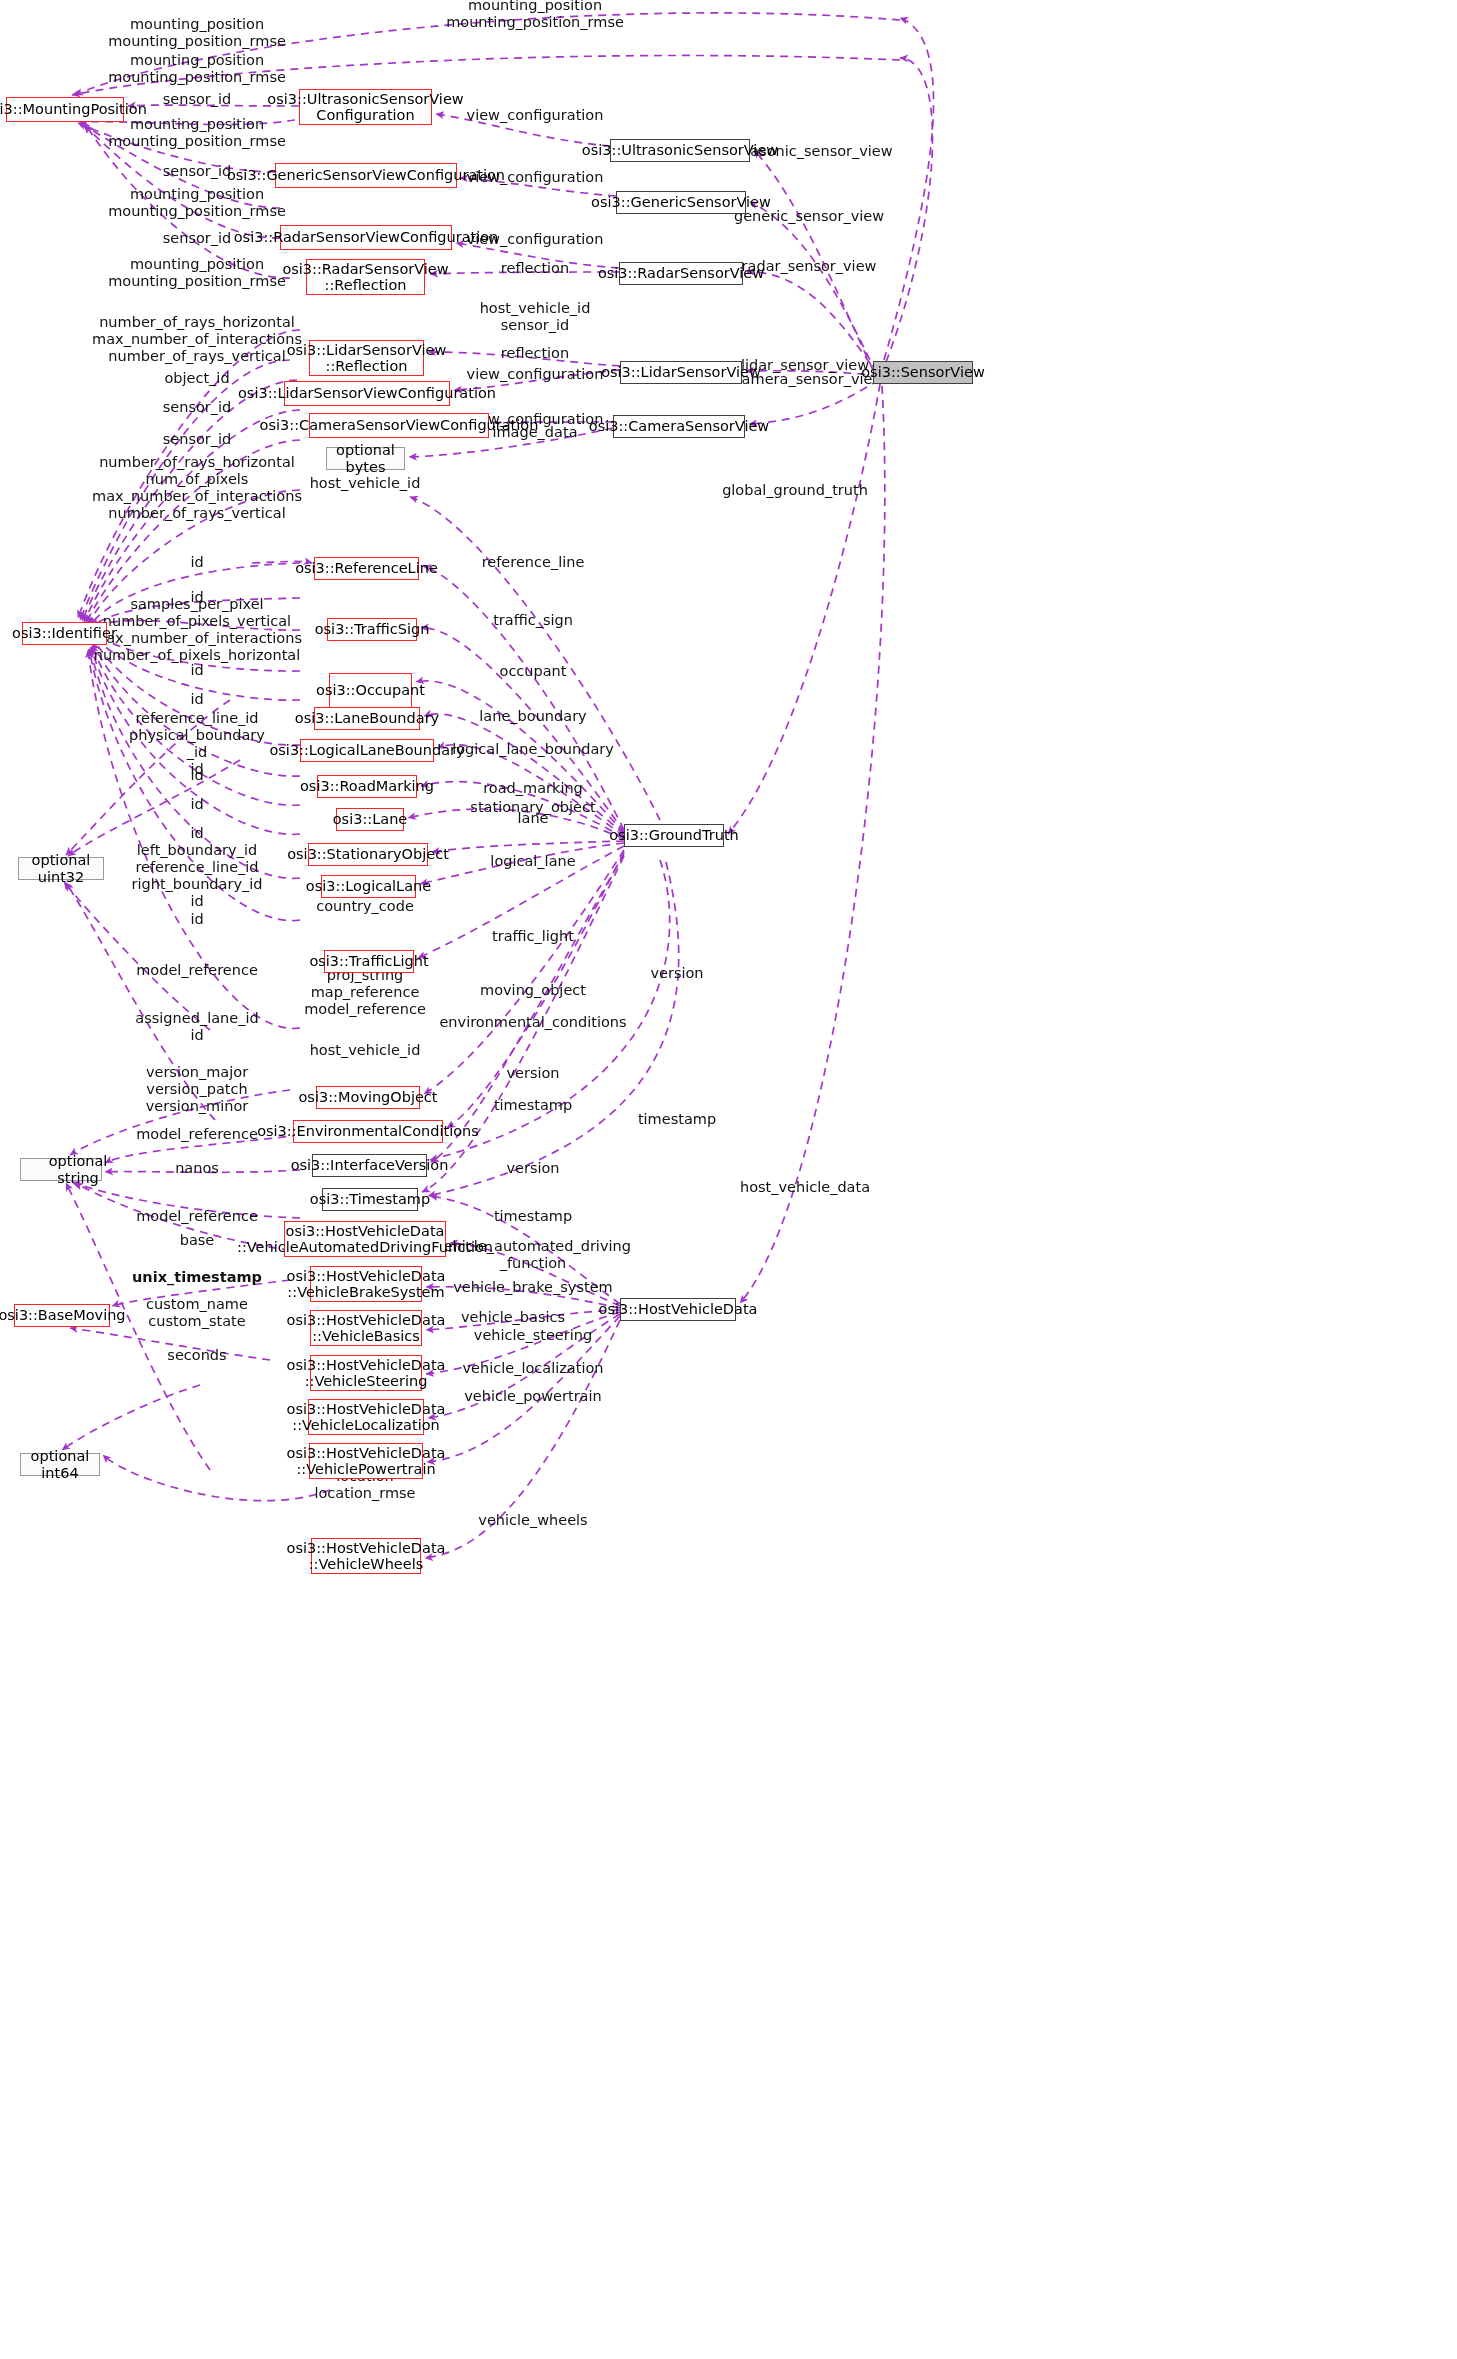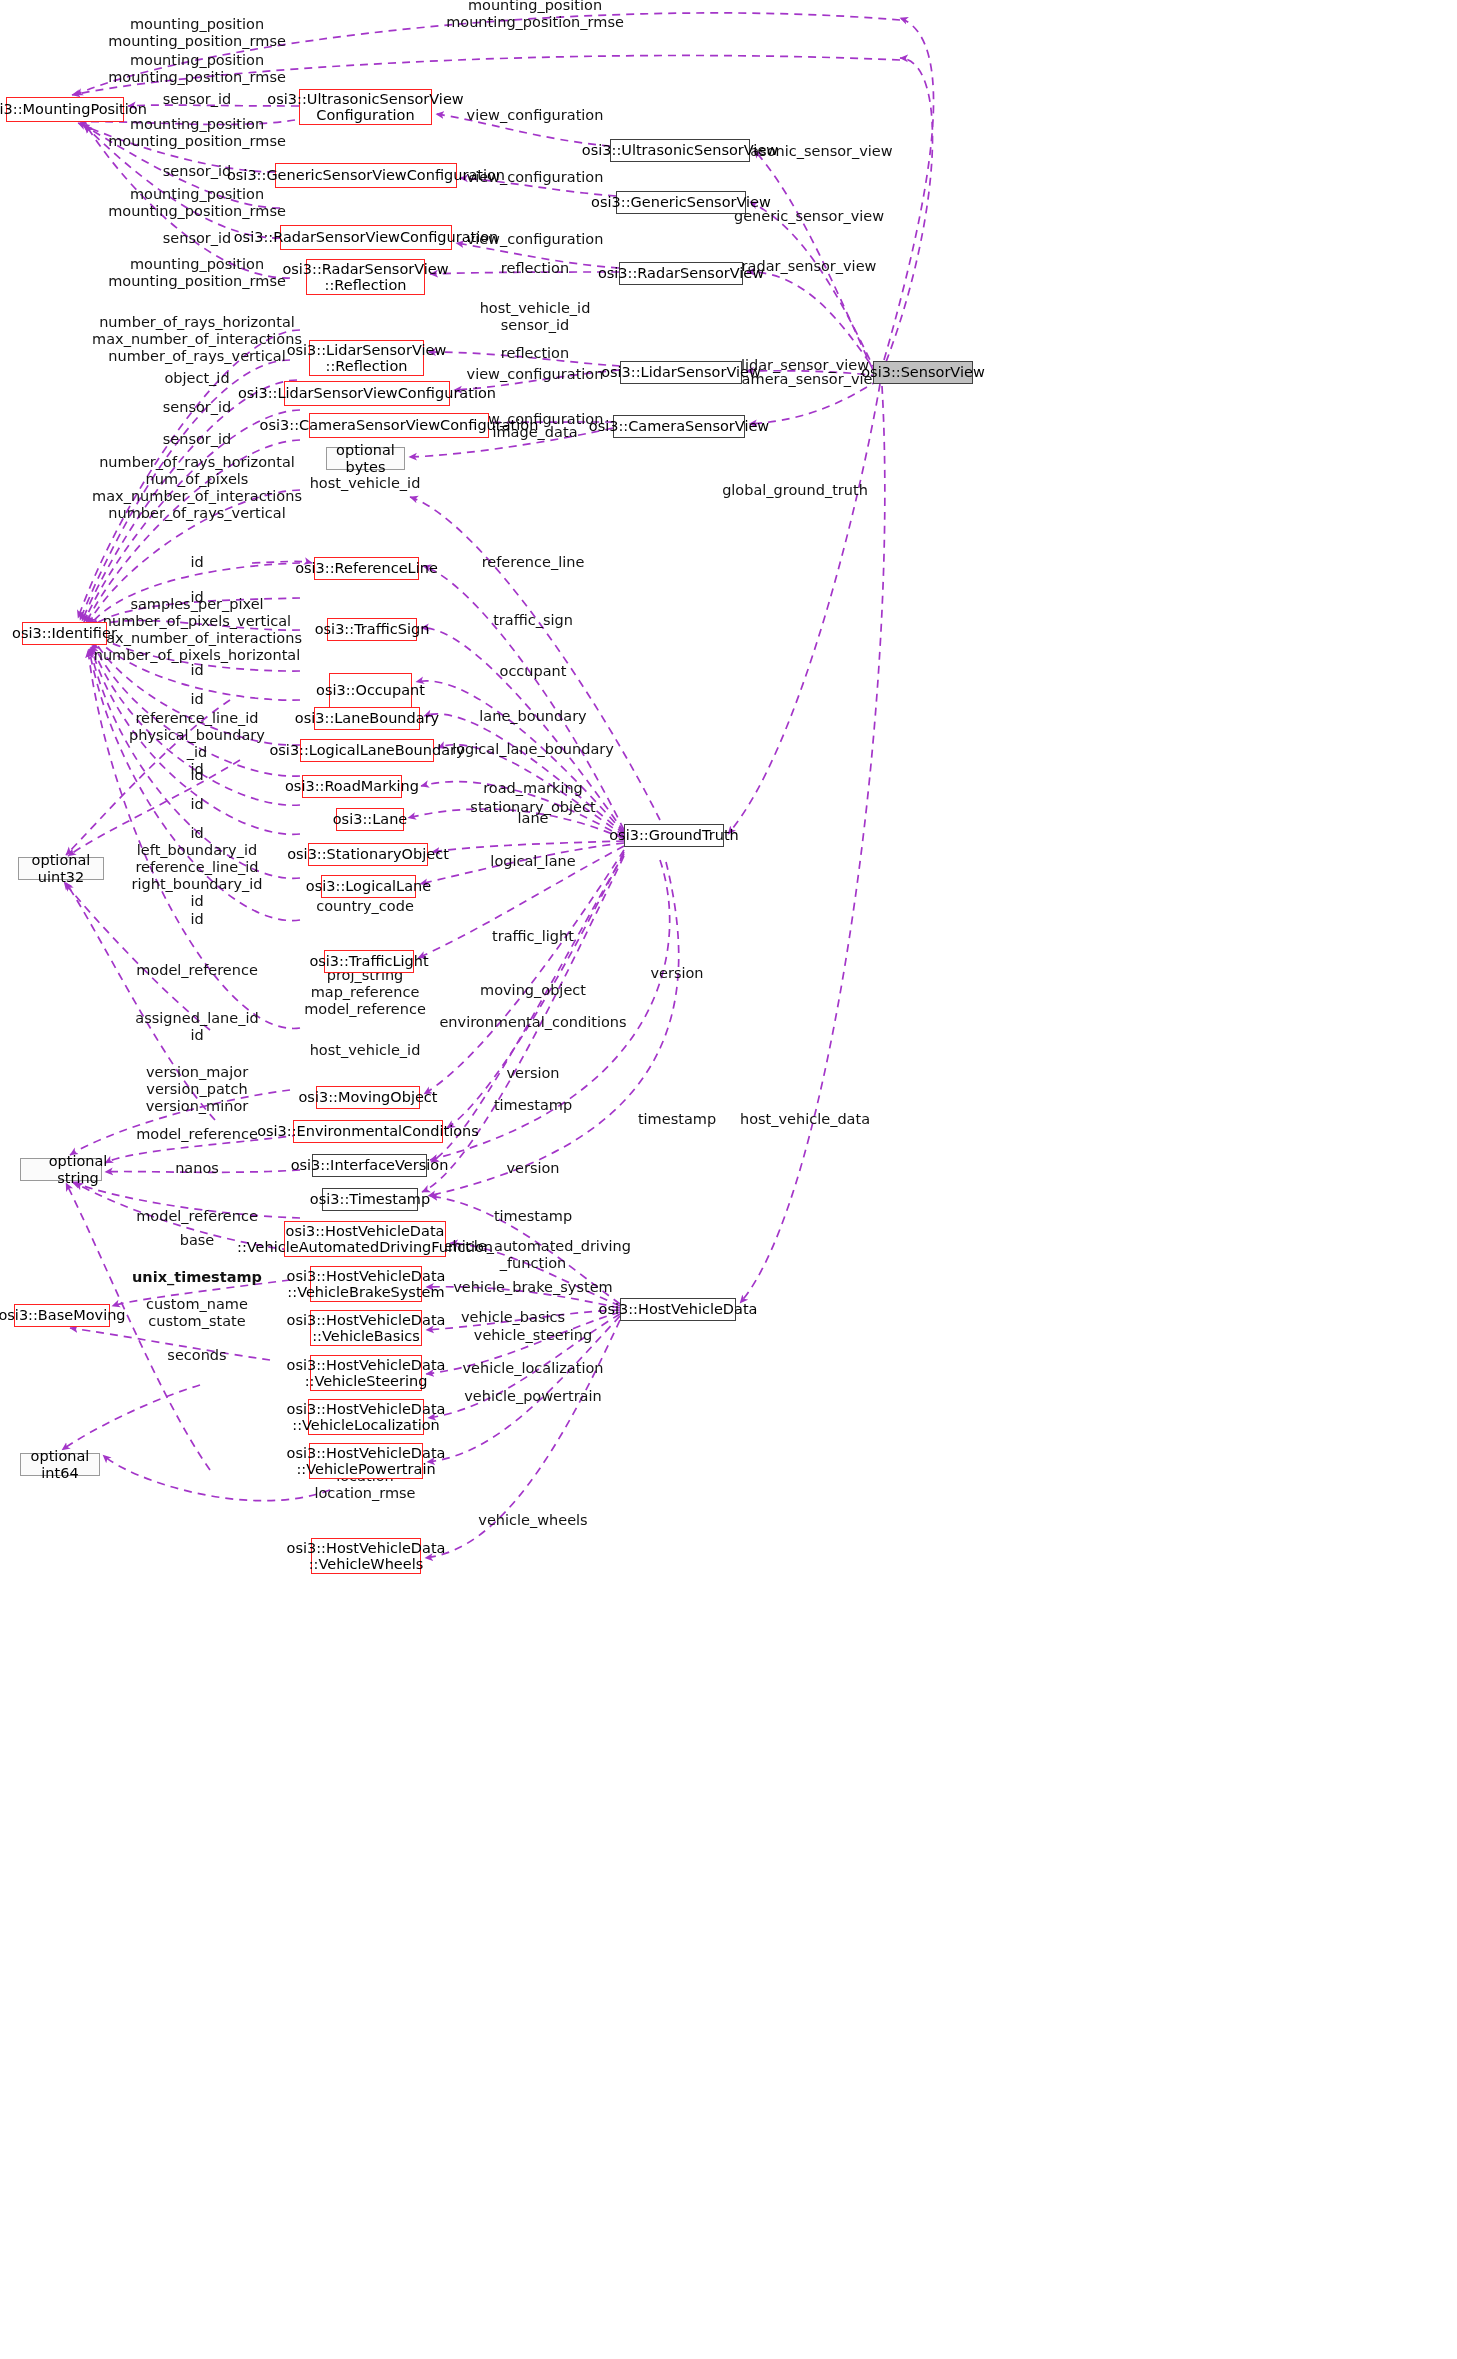--- a/index.html
+++ b/index.html
@@ -174,21 +174,21 @@
   <div class="node red" style="left:22px;top:622px;width:85px;height:23px;">osi3::Identifier</div>
   <div class="node grey" style="left:18px;top:857px;width:86px;height:23px;">optional uint32</div>
   <div class="node grey" style="left:20px;top:1158px;width:82px;height:23px;padding-left:40px;">optional string</div>
   <div class="node red" style="left:14px;top:1304px;width:96px;height:23px;">osi3::BaseMoving</div>
   <div class="node grey" style="left:20px;top:1453px;width:80px;height:23px;">optional int64</div>
   <div class="node red" style="left:314px;top:557px;width:105px;height:23px;">osi3::ReferenceLine</div>
   <div class="node red" style="left:327px;top:618px;width:90px;height:23px;">osi3::TrafficSign</div>
   <div class="node red" style="left:329px;top:673px;width:83px;height:35px;">osi3::Occupant</div>
   <div class="node red" style="left:314px;top:707px;width:106px;height:23px;">osi3::LaneBoundary</div>
   <div class="node red" style="left:300px;top:739px;width:134px;height:23px;">osi3::LogicalLaneBoundary</div>
-  <div class="node red" style="left:302px;top:775px;width:100px;height:23px;">osi3::RoadMarking</div>
+  <div class="node red" style="left:317px;top:775px;width:100px;height:23px;">osi3::RoadMarking</div>
   <div class="node red" style="left:336px;top:808px;width:68px;height:23px;">osi3::Lane</div>
   <div class="node red" style="left:308px;top:843px;width:120px;height:23px;">osi3::StationaryObject</div>
   <div class="node red" style="left:321px;top:875px;width:95px;height:23px;">osi3::LogicalLane</div>
   <div class="node red" style="left:324px;top:950px;width:90px;height:23px;">osi3::TrafficLight</div>
   <div class="node red" style="left:316px;top:1086px;width:104px;height:23px;">osi3::MovingObject</div>
   <div class="node red" style="left:293px;top:1120px;width:150px;height:23px;">osi3::EnvironmentalConditions</div>
   <div class="node dark" style="left:312px;top:1154px;width:115px;height:23px;">osi3::InterfaceVersion</div>
   <div class="node dark" style="left:322px;top:1188px;width:96px;height:23px;">osi3::Timestamp</div>
   <div class="node red" style="left:284px;top:1221px;width:162px;height:36px;">osi3::HostVehicleData
 ::VehicleAutomatedDrivingFunction</div>
@@ -310,15 +310,15 @@
 location_rmse</div>
   <div class="elabel" style="left:533px;top:1521px;">vehicle_wheels</div>
   <div class="elabel" style="left:809px;top:152px;">ultrasonic_sensor_view</div>
   <div class="elabel" style="left:809px;top:217px;">generic_sensor_view</div>
   <div class="elabel" style="left:809px;top:267px;">radar_sensor_view</div>
   <div class="elabel" style="left:805px;top:366px;">lidar_sensor_view</div>
   <div class="elabel" style="left:809px;top:380px;">camera_sensor_view</div>
   <div class="elabel" style="left:795px;top:491px;">global_ground_truth</div>
   <div class="elabel" style="left:677px;top:974px;">version</div>
   <div class="elabel" style="left:677px;top:1120px;">timestamp</div>
-  <div class="elabel" style="left:805px;top:1120px;text-align:center;">host_vehicle_data</div>
+  <div class="elabel" style="left:805px;top:1188px;text-align:center;">host_vehicle_data</div>
 
 </div>
 
 </body></html>

